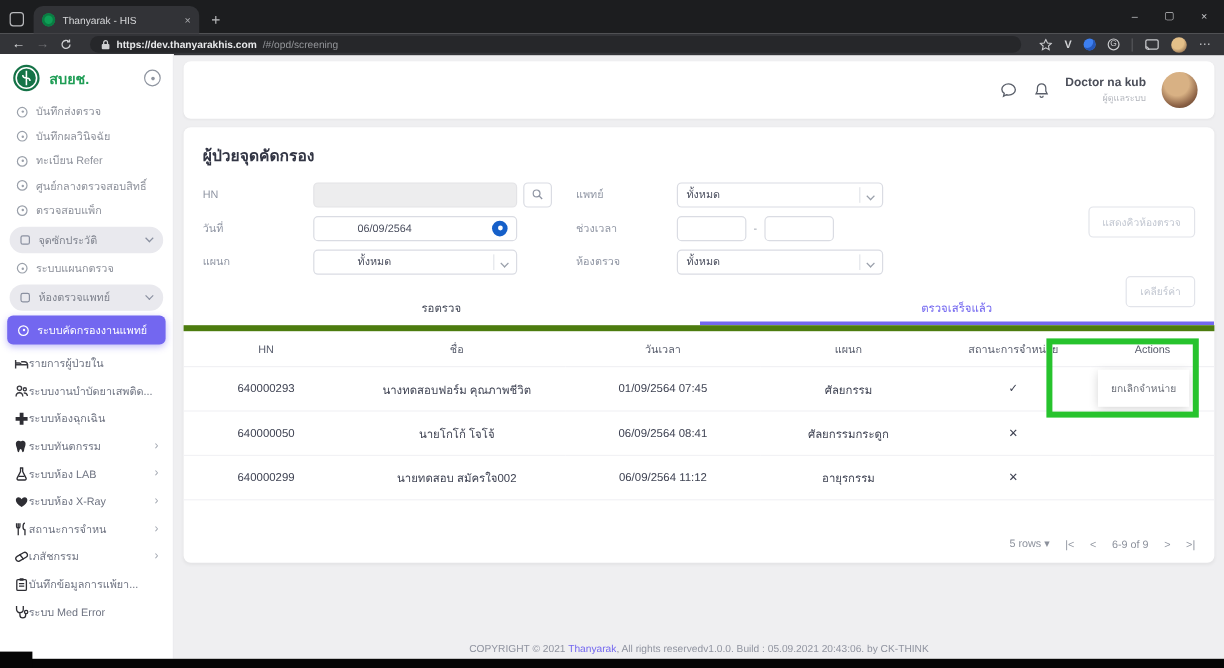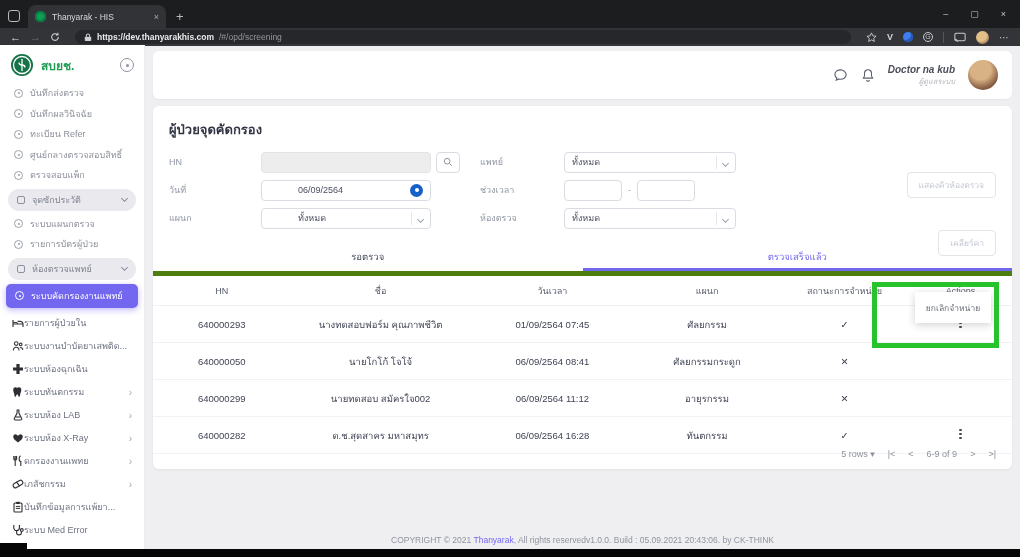--- a/index.html
+++ b/index.html
@@ -42,21 +42,21 @@
   .sq { width:8px; height:8px; border:1.2px solid #8a90a0; border-radius:2px; flex:none; }
   .chev-down { width:5px; height:5px; border-right:1.3px solid #8a90a0; border-bottom:1.3px solid #8a90a0; transform:rotate(45deg); margin-left:auto; margin-top:-3px; }
   .s-selected { height:24px; background:#7367f0; border-radius:5px; margin:4px 6px; display:flex; align-items:center; gap:7px; padding:0 9px; color:#fff; font-size:9px; box-shadow:0 2px 6px rgba(115,103,240,.45); cursor:pointer; white-space:nowrap; }
   .s-selected .ring { border-color:#fff; } .s-selected .ring::after { background:#fff; }
   .s-item2 { height:23px; display:flex; align-items:center; gap:0; padding:0 12px; color:#6d7280; font-size:9px; cursor:pointer; white-space:nowrap; }
   .s-item2 svg { flex:none; }
   .chev-r { margin-left:auto; color:#a3a8b2; font-size:10px; }
 
   
   .main { position:absolute; left:145px; top:45px; right:0; bottom:8px; overflow:hidden; }
-  .topcard { margin:6px 8px 0; height:48px; background:#fff; border-radius:6px; display:flex; align-items:center; justify-content:flex-end; gap:13px; padding:0 14px; box-shadow:0 1px 2px rgba(0,0,0,.04);font-style:italic; }
+  .topcard { margin:6px 8px 0; height:48px; background:#fff; border-radius:6px; display:flex; align-items:center; justify-content:flex-end; gap:13px; padding:0 14px; box-shadow:0 1px 2px rgba(0,0,0,.04); }
   .user-block { text-align:right; line-height:1.25; }
   .user-name { font-size:10px; color:#4b4e59; font-weight:bold; }
   .user-role { font-size:7.5px; color:#b3b6bd; }
   .avatar { width:30px; height:30px; border-radius:50%; background:radial-gradient(circle at 42% 32%, #d8b184 0 38%, #8a6044 70%, #503625 100%); }
 
   .card { margin:7px 8px 0; height:363px; background:#fff; border-radius:6px; position:relative; box-shadow:0 1px 3px rgba(0,0,0,.05); }
   .card-title { font-size:13px; font-weight:bold; color:#323544; padding:13px 16px 8px; }
   .filters { position:relative; padding:0 16px; }
   .f-row { display:flex; align-items:center; height:28px; }
   .f-label { width:92px; font-size:9px; color:#8f95a3; }
@@ -78,21 +78,21 @@
   .tab-half { width:50%; text-align:center; font-size:9.5px; padding:7px 0; color:#454a59; cursor:pointer; }
   .tab-half.active { color:#7367f0; box-shadow:inset 0 -3px 0 #7367f0; }
 
   table.grid { width:100%; border-collapse:collapse; table-layout:fixed; }
   .grid th { font-weight:normal; font-size:9px; color:#565b6b; padding:8px 0 7px; border-bottom:1px solid #f1f1f4; }
   .grid td { font-size:9.5px; color:#3f4353; text-align:center; height:37px; border-bottom:1px solid #f2f2f5; }
   .st { font-size:11px; color:#3a3e47; }
   .kebab { display:inline-block; padding:3px 7px; cursor:pointer; }
   .kebab i { display:block; width:2.5px; height:2.5px; background:#4a4a52; border-radius:50%; margin:1.6px auto; }
 
-  .ctx-menu { position:absolute; left:762px; top:186px; width:76px; height:31px; background:#fff; box-shadow:0 2px 8px rgba(0,0,0,.18); display:flex; align-items:center; justify-content:center; font-size:8.5px; color:#6a6e78; z-index:6; cursor:pointer; }
+  .ctx-menu { position:absolute; left:762px; top:202px; width:76px; height:31px; background:#fff; box-shadow:0 2px 8px rgba(0,0,0,.18); display:flex; align-items:center; justify-content:center; font-size:8.5px; color:#6a6e78; z-index:6; cursor:pointer; }
   .hl-box { position:absolute; left:719px; top:176px; width:127px; height:66px; border:5px solid #27c32d; z-index:7; pointer-events:none; }
 
   .pager { position:absolute; right:16px; bottom:10px; display:flex; align-items:center; gap:13px; font-size:9px; color:#8c919c; }
   .pager .pg { cursor:pointer; }
 
   .footer { position:absolute; left:153px; right:8px; bottom:12px; display:flex; justify-content:center; font-size:8.5px; color:#9094a0; }
   .brand { color:#7367f0; }
   .taskbar { position:absolute; left:0; right:0; bottom:0; height:8px; background:#060606; }
   .start-notch { position:absolute; left:0; bottom:0; width:27px; height:14px; background:#060606; }
   svg { display:block; }
@@ -179,24 +179,20 @@
 
   <div class="s-group">
       <span class="sq"></span>
       <span>จุดซักประวัติ</span>
       <span class="chev-down"></span>
     </div>
   <div class="s-item">
       <span class="ring"></span>
       <span>ระบบแผนกตรวจ</span>
     </div>
-  <div class="s-item">
-      <span class="ring"></span>
-      <span>รายการบัตรผู้ป่วย</span>
-    </div>
   <div class="s-group">
       <span class="sq"></span>
       <span>ห้องตรวจแพทย์</span>
       <span class="chev-down"></span>
     </div>
   <div class="s-selected">
       <span class="ring"></span>
       <span>ระบบคัดกรองงานแพทย์</span>
     </div>
 
@@ -239,21 +235,21 @@
     <svg width="12" height="12" viewBox="0 0 12 12">
         <path d="M6 10.6C2.7 8.3 1.2 6.6 1.2 4.6c0-1.3 1-2.3 2.2-2.3 1 0 2 .7 2.6 1.8.6-1.1 1.6-1.8 2.6-1.8 1.2 0 2.2 1 2.2 2.3 0 2-1.5 3.7-4.8 6z" fill="#2e2e34"></path>
       </svg>
     <span>ระบบห้อง X-Ray</span>
       <span class="chev-r">›</span>
     </div>
   <div class="s-item2">
     <svg width="12" height="12" viewBox="0 0 12 12">
         <path d="M3.2 1v10M1.8 1v2.8a1.4 1.4 0 002.8 0V1M8.8 1C7.8 1 7.2 2.4 7.2 4s.6 2.6 1.6 2.6V11" stroke="#2e2e34" stroke-width="1.1" fill="none"></path>
       </svg>
-    <span>ดกรองงานแพทย</span>
+    <span>สถานะการจำหน</span>
       <span class="chev-r">›</span>
     </div>
   <div class="s-item2">
     <svg width="12" height="12" viewBox="0 0 12 12">
         <rect x="0.8" y="3.8" width="10.4" height="4.4" rx="2.2" transform="rotate(-30 6 6)" stroke="#2e2e34" stroke-width="1.1" fill="none"></rect>
         <path d="M4.3 3.9l3.4 4.2" stroke="#2e2e34" stroke-width="1.1"></path>
       </svg>
     <span>เภสัชกรรม</span>
       <span class="chev-r">›</span>
     </div>
@@ -385,28 +381,20 @@
           <td></td>
         </tr>
         <tr>
           <td>640000299</td>
           <td>นายทดสอบ สมัครใจ002</td>
           <td>06/09/2564 11:12</td>
           <td>อายุรกรรม</td>
           <td class="st">✕</td>
           <td></td>
         </tr>
-        <tr>
-          <td>640000282</td>
-          <td>ด.ช.สุดสาคร มหาสมุทร</td>
-          <td>06/09/2564 16:28</td>
-          <td>ทันตกรรม</td>
-          <td class="st">✓</td>
-          <td><span class="kebab"><i></i><i></i><i></i></span></td>
-        </tr>
       </tbody>
     </table>
 
     <div class="ctx-menu">ยกเลิกจำหน่าย</div>
     <div class="hl-box"></div>
 
     <div class="pager">
       <span class="pg"><span>5 rows</span> <span>▾</span></span>
       <span class="pg">|&lt;</span>
       <span class="pg">&lt;</span>

